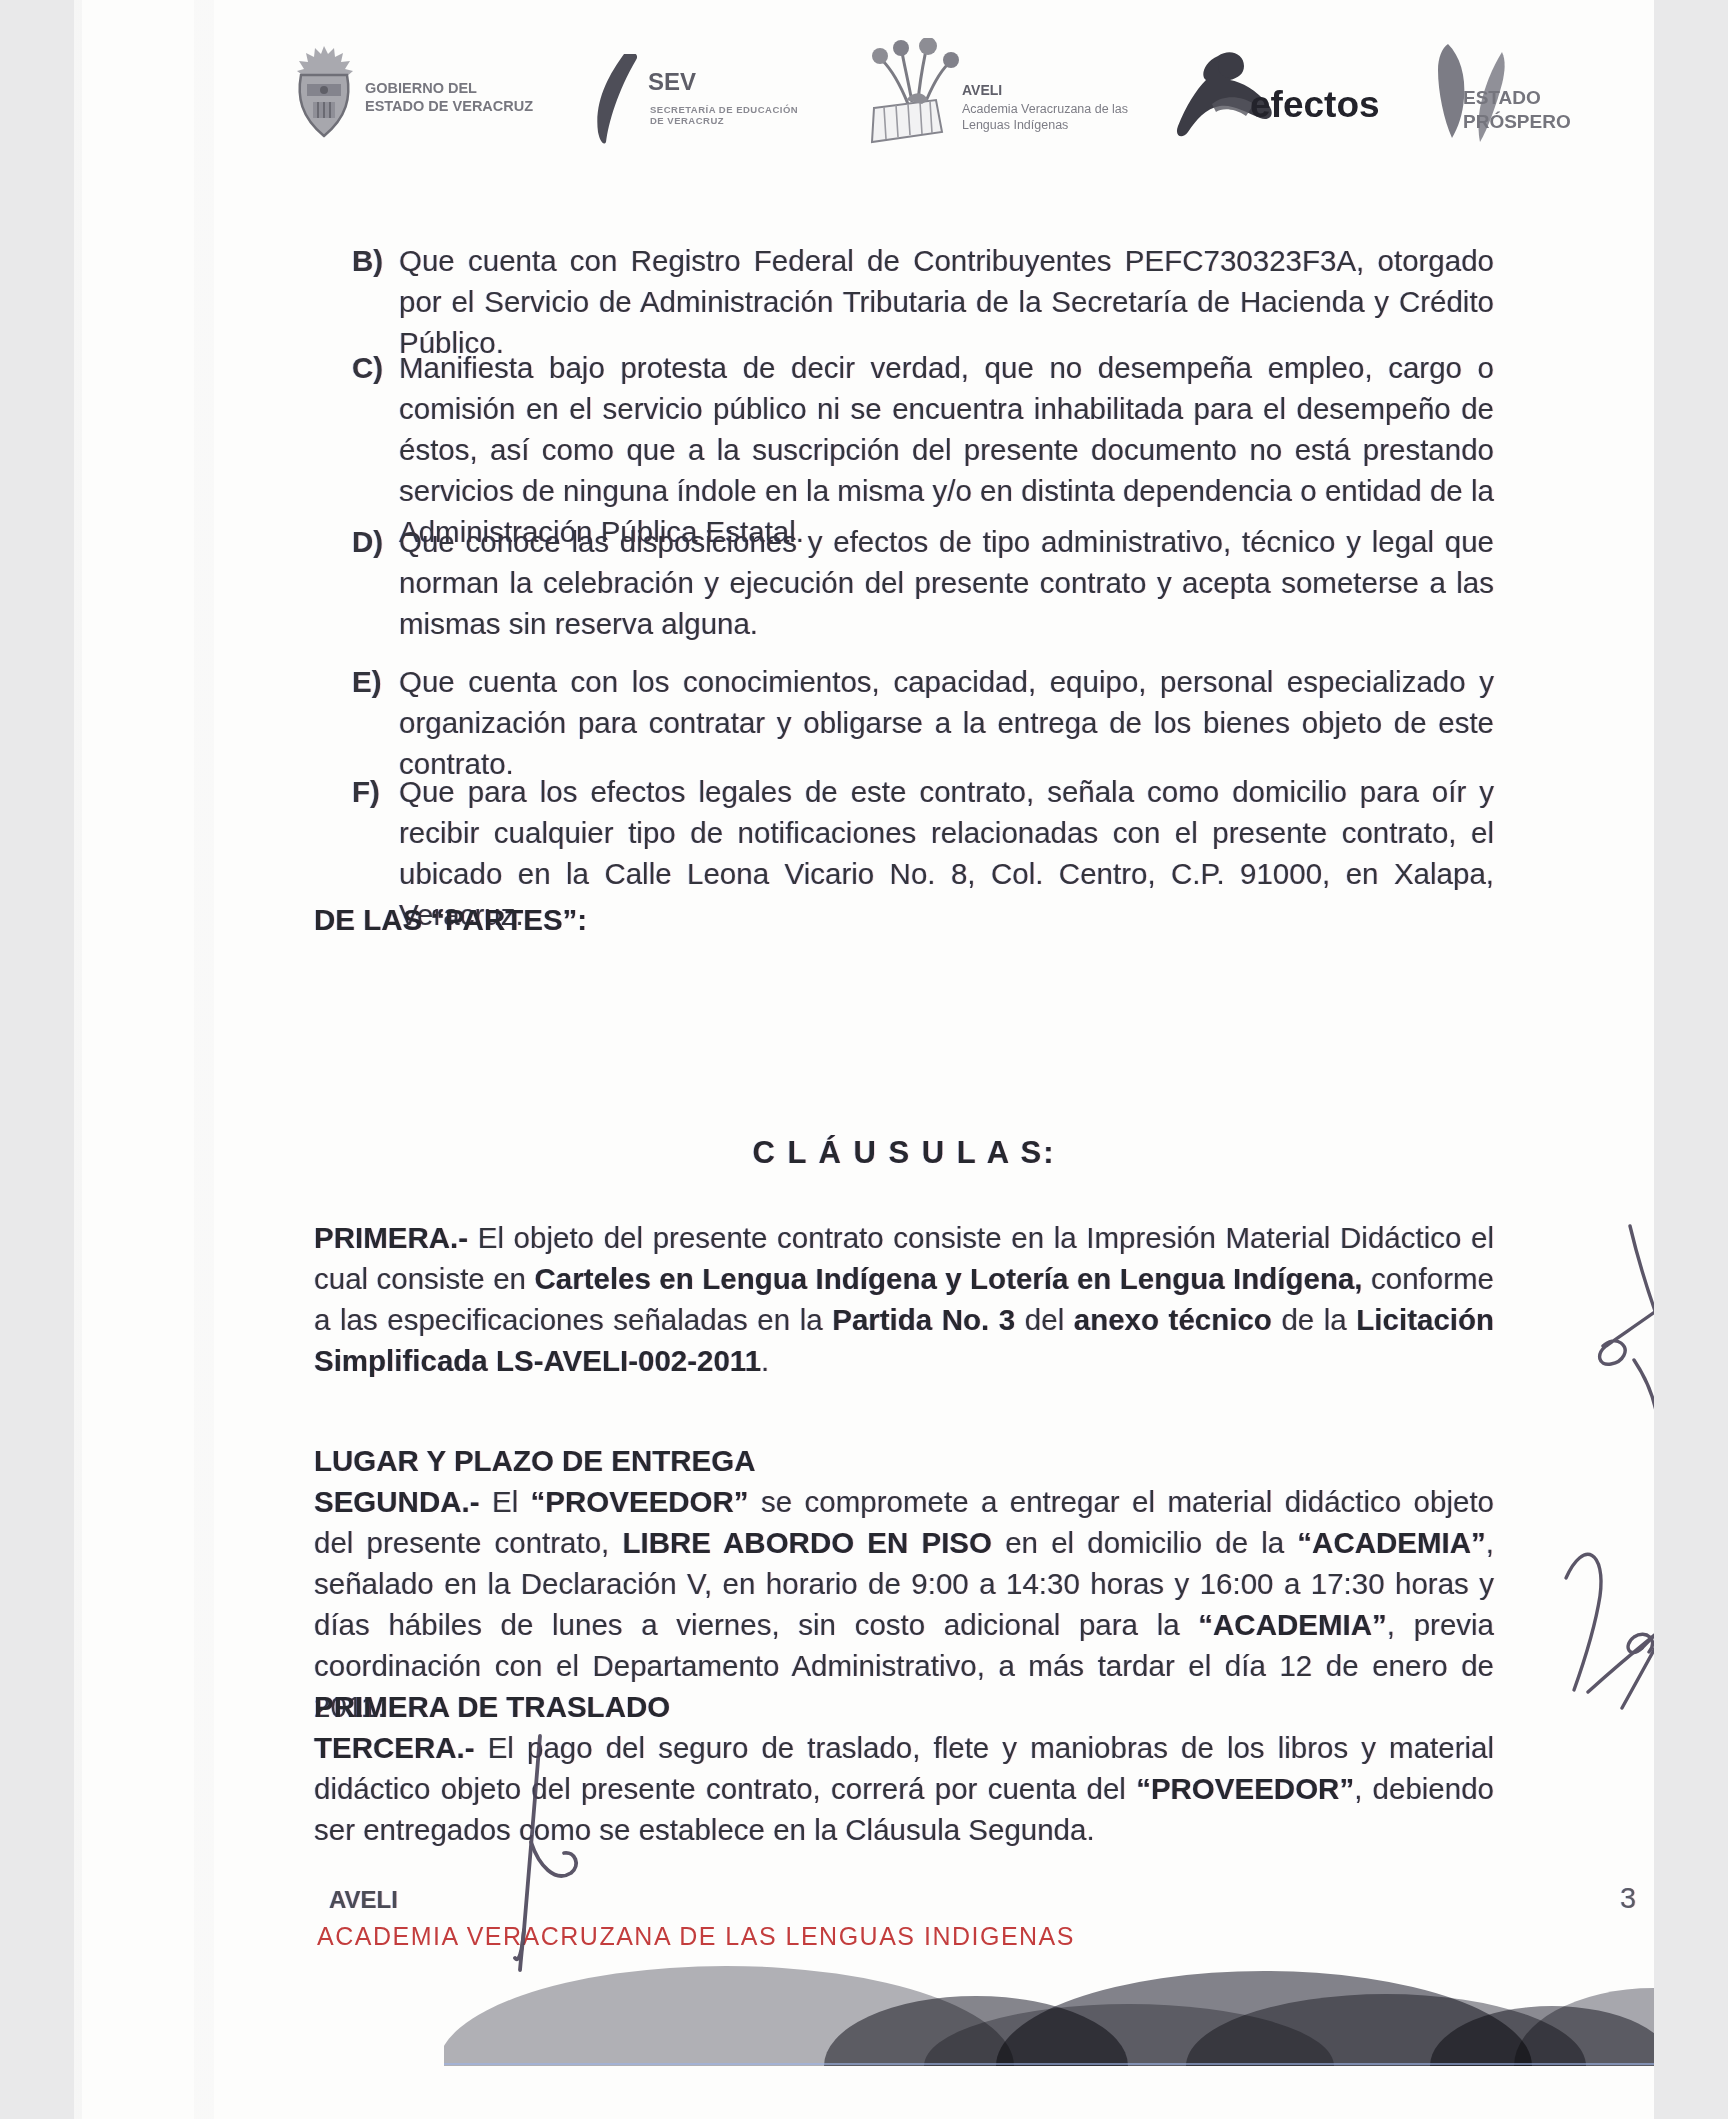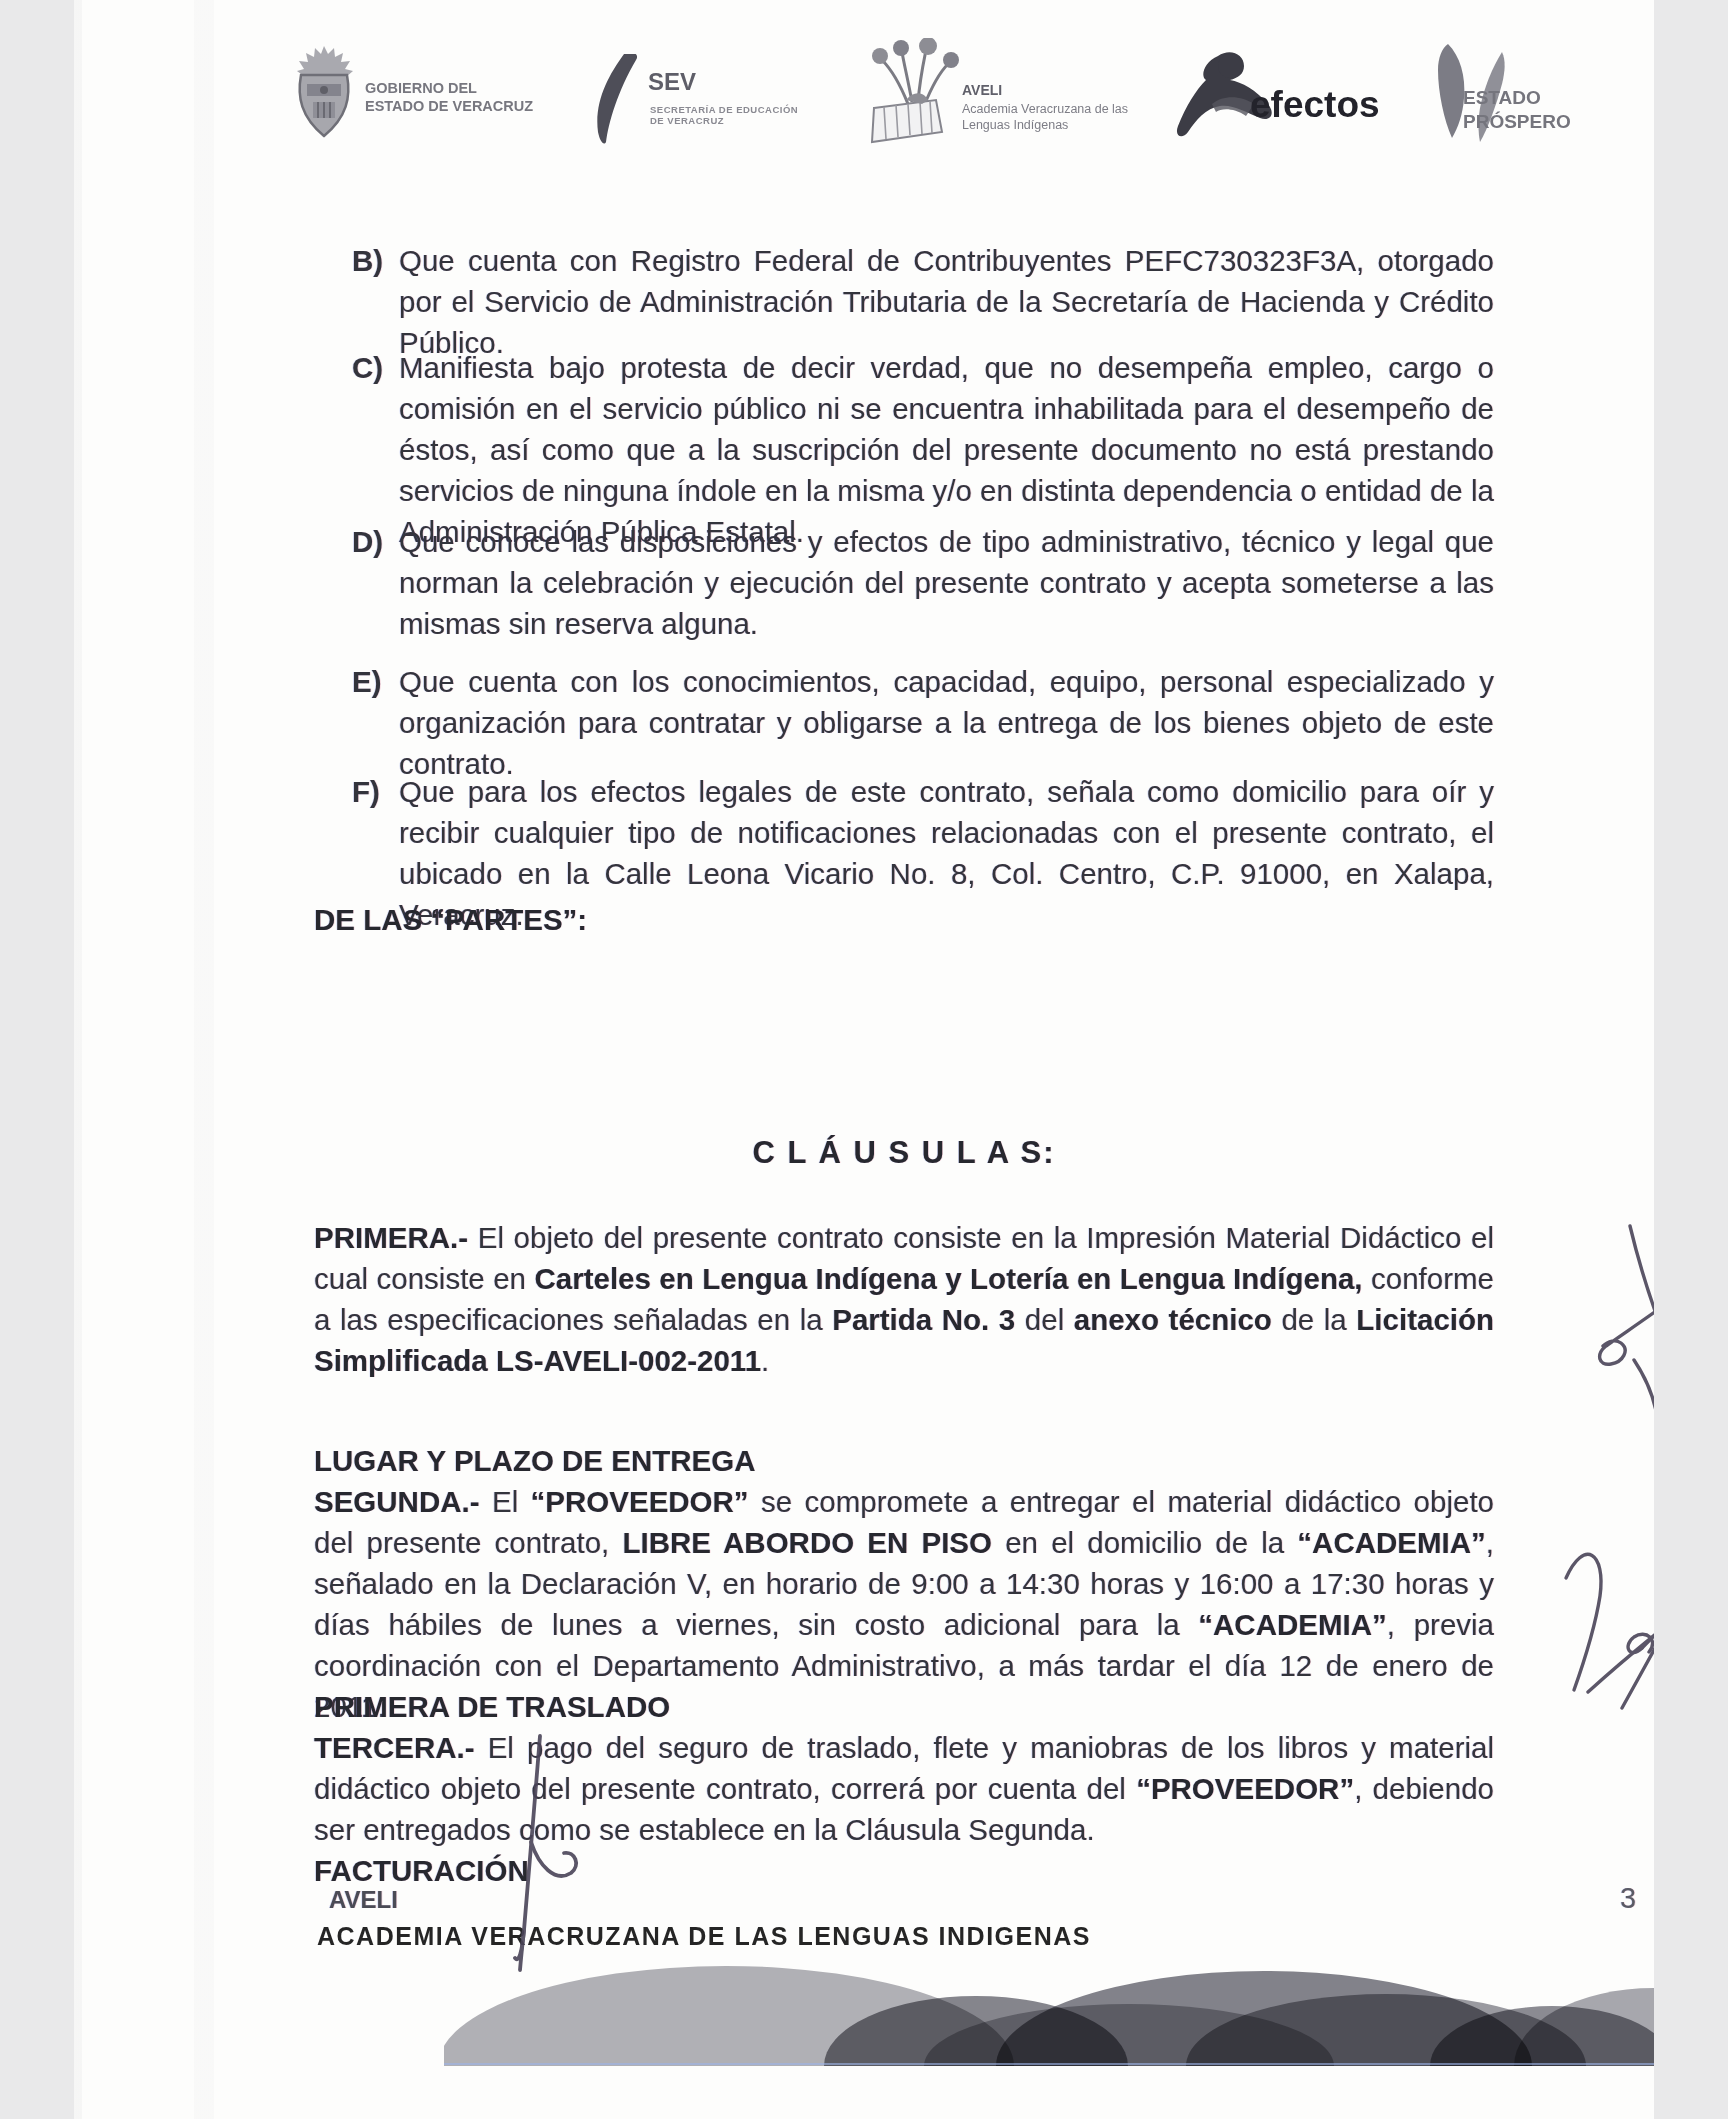--- a/index.html
+++ b/index.html
@@ -36,22 +36,22 @@
   .b{font-weight:bold;color:#27282f;}
   .heading{font-weight:bold;color:#27282f;text-align:left;}
   .center-title{
     text-align:center;font-weight:bold;color:#27282f;
     letter-spacing:2px;font-size:31px;
   }
   
   .logo-caption{color:#77777f;font-weight:bold;}
   .footer-abbr{font-weight:bold;font-size:24px;color:#4a4b55;}
   .footer-org{
-    font-size:25px;color:#000000;letter-spacing:1.5px;
-    font-weight:bold;opacity:.85;
+    font-size:25px;color:#b91c1c;letter-spacing:1.5px;
+    font-weight:normal;opacity:.85;
   }
   .page-number{font-size:29px;color:#5a5b64;}
   svg{display:block;}
   .overlay{position:absolute;left:0;top:0;pointer-events:none;}
 </style>
 </head>
 <body>
 
 <div class="page">
 
@@ -159,21 +159,20 @@
   </div>
 
   <div class="block doc-text" style="top:1440px;">
     <div class="heading">LUGAR Y PLAZO DE ENTREGA</div>
     <div><span class="b">SEGUNDA.- </span><span>El </span><span class="b">“PROVEEDOR”</span><span> se compromete a entregar el material didáctico objeto del presente contrato, </span><span class="b">LIBRE ABORDO EN PISO</span><span> en el domicilio de la </span><span class="b">“ACADEMIA”</span><span>, señalado en la Declaración V, en horario de 9:00 a 14:30 horas y 16:00 a 17:30 horas y días hábiles de lunes a viernes, sin costo adicional para la </span><span class="b">“ACADEMIA”</span><span>, previa coordinación con el Departamento Administrativo, a más tardar el día 12 de enero de 2011.</span></div>
   </div>
 
   <div class="block doc-text" style="top:1686px;">
     <div class="heading">PRIMERA DE TRASLADO</div>
     <div><span class="b">TERCERA.- </span><span>El pago del seguro de traslado, flete y maniobras de los libros y material didáctico objeto del presente contrato, correrá por cuenta del </span><span class="b">“PROVEEDOR”</span><span>, debiendo ser entregados como se establece en la Cláusula Segunda.</span></div>
-    <div class="heading">FACTURACIÓN</div>
   </div>
 
   <div class="abs footer-abbr doc-text" style="left:255px;top:1886px;">AVELI</div>
   <div class="abs footer-org" style="left:243px;top:1922px;">ACADEMIA VERACRUZANA DE LAS LENGUAS INDIGENAS</div>
   <div class="abs page-number doc-text" style="left:1546px;top:1882px;">3</div>
 
   <div class="overlay">
     <svg width="1728" height="2119" viewBox="0 0 1728 2119">
       <defs>
         <clipPath id="hillClip">

